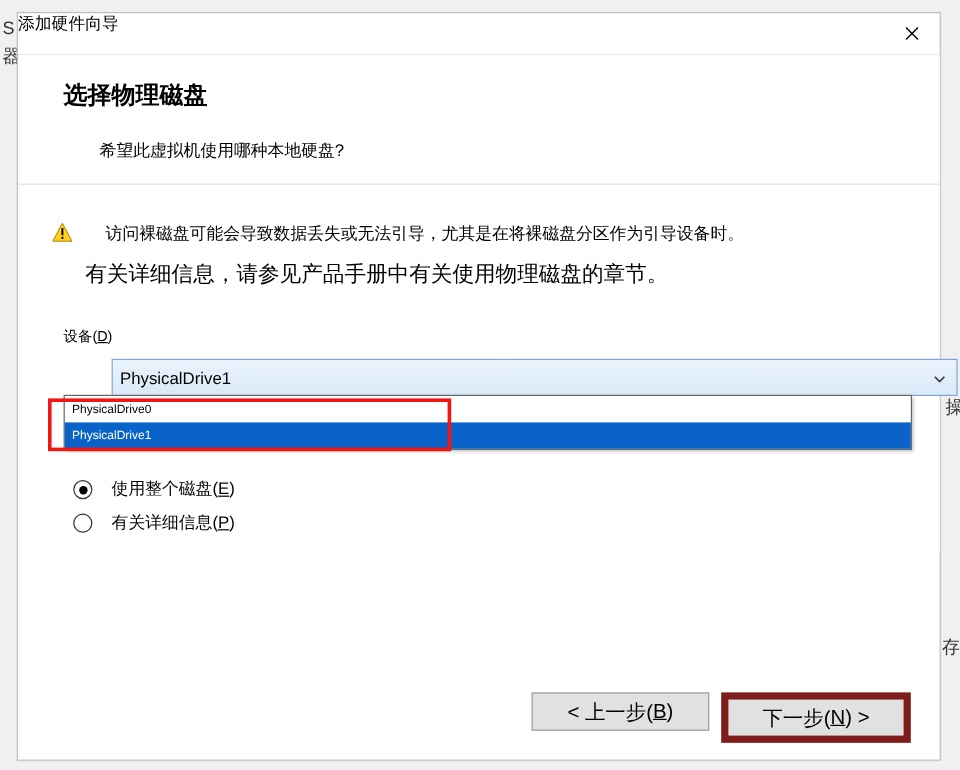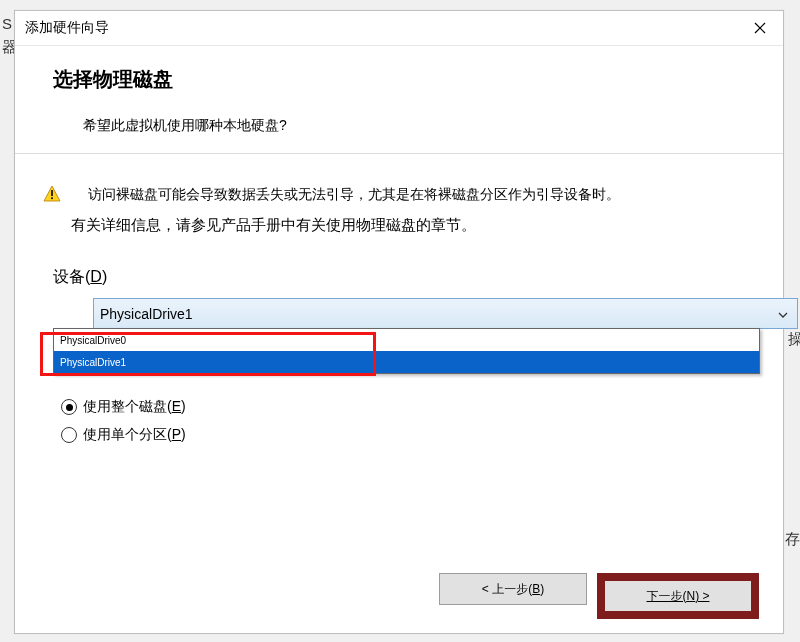--- a/index.html
+++ b/index.html
@@ -49,23 +49,21 @@
     top: 10px;
     width: 768px;
     height: 622px;
     background: #ffffff;
     border: 1px solid #bfbfbf;
     box-shadow: 0 0 1px rgba(0,0,0,.1);
   }
   .titlebar {
     height: 34px;
     display: flex;
-    align-items: center;
     justify-content: space-between;
-    padding-left: 10px;
     border-bottom: 1px solid #e8e8e8;
   }
   .titlebar-title {
     font-size: 14px;
     color: #000;
   }
   .close-btn {
     width: 46px;
     height: 34px;
     display: flex;
@@ -104,27 +102,27 @@
     flex:0 0 auto;
     margin-top:1px;
   }
   .warn-line1{
     font-size:14px;
     color:#000;
     line-height:1.5;
   }
   .info-line{
     margin-left:28px;
-    font-size:15px;
+    font-size:18px;
     color:#000;
   }
   .device-label{
     margin-top:32px;
     margin-left:10px;
-    font-size:16px;
+    font-size:12px;
     color:#000;
   }
   .device-label .u{ text-decoration: underline;}
   .dropdown-wrap{
     position:relative;
     margin-top:10px;
     margin-left:10px;
     width:705px;
     padding-left:40px;
   }
@@ -178,21 +176,21 @@
     z-index:20;
     pointer-events:none;
   }
   .usage-group{
     margin-top:64px;
     margin-left:18px;
   }
   .radio-row{
     display:flex;
     align-items:center;
-    gap:6px;
+    gap:16px;
     height:28px;
     font-size:14px;
   }
   .radio-row .u{text-decoration:underline;}
   .radio-outer{
     width:14px;height:14px;border:1px solid #333;border-radius:50%;
     display:flex;align-items:center;justify-content:center;
   }
   .radio-dot{
     width:7px;height:7px;border-radius:50%;background:#000;
@@ -205,29 +203,28 @@
     gap:10px;
   }
   .btn{
     min-width:126px;
     height:30px;
     border:1px solid #9c9c9c;
     background:#e1e1e1;
     display:flex;
     align-items:center;
     justify-content:center;
-    font-size:12px;
+    font-size:17px;
     color:#000;
     padding:0 10px;
   }
   .btn .u{text-decoration:underline;}
   .btn.primary{
-    border:8px solid #7f1d1d;
+    border:6px solid #7f1d1d;
     background:#e1e1e1;
-    text-decoration:underline;
   }
 </style>
 </head>
 <body>
 
 <span class="bg-hint">S</span>
 <span class="bg-char c1">器</span>
 <span class="bg-right">操</span>
 <span class="bg-right2">存</span>
 
@@ -287,21 +284,21 @@
         <span class="radio-outer">
             <span class="radio-dot"></span>
           </span>
         <span>
           <span>使用整个磁盘(</span><span class="u">E</span><span>)</span>
         </span>
       </div>
       <div class="radio-row">
         <span class="radio-outer"></span>
         <span>
-          <span>使用单个分区(</span><span class="u">P</span><span>)</span>
+          <span>有关详细信息(</span><span class="u">P</span><span>)</span>
         </span>
       </div>
     </div>
 
   </div>
 
   <div class="red-highlight"></div>
 
   <div class="button-bar">
     <div class="btn">

